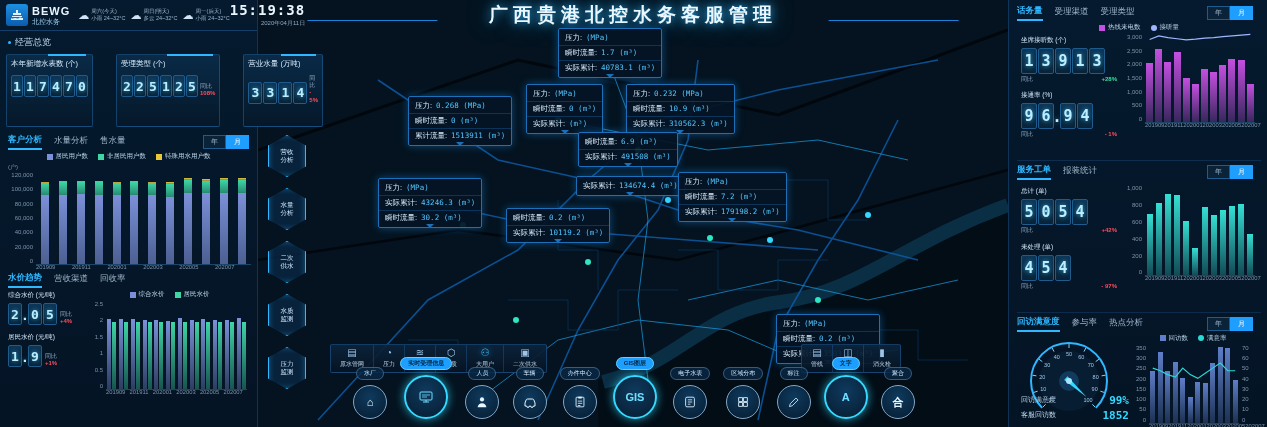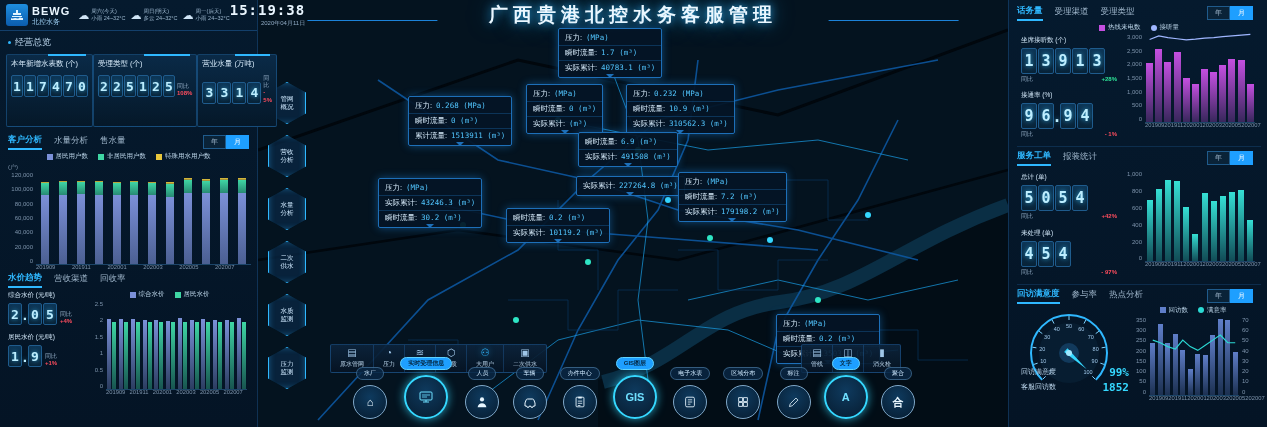--- a/index.html
+++ b/index.html
@@ -20,21 +20,21 @@
   .wx{display:flex;align-items:center;gap:2px;}
   .wx .wicon{font-size:11px;color:#cfe4f5;}
   .wx .wtxt{font-size:5.5px;color:#9ab5cc;line-height:1.25;white-space:nowrap;}
   .clock{text-align:right;}
   .clock .time{font-family:"DejaVu Sans Mono",monospace;font-size:14px;font-weight:bold;color:#eaf6ff;letter-spacing:1px;line-height:1;}
   .clock .date{font-size:6px;color:#8fa9c2;margin-top:2px;}
   
   .sec-title{display:flex;align-items:center;gap:4px;font-size:9px;color:#bcd6ec;padding:5px 8px 3px;}
   .sec-title .dot{width:3px;height:3px;background:#2fb8ff;border-radius:50%;}
   
-  .cards{display:flex;gap:0;padding:2px 6px 4px;align-items:flex-end;}
+  .cards{display:flex;gap:23px;padding:2px 6px 4px;align-items:flex-end;}
   .card{flex:1;background:linear-gradient(180deg,#0a2a47,#051829);border:1px solid rgba(47,140,220,.35);border-radius:2px;padding:4px 4px 5px;position:relative;min-height:62px;}
   .card:before{content:"";position:absolute;top:-1px;right:6px;width:45%;height:2px;background:#2fb8ff;}
   .card .clabel{font-size:7.5px;color:#d8ecfb;white-space:nowrap;margin-bottom:6px;}
   .card .crow{display:flex;align-items:flex-end;gap:2px;}
   .yoy{font-size:6px;line-height:1.2;text-align:left;}
   .yoy .yl{color:#8fa9c2;display:block;}
   .yoy .yv{font-weight:bold;}
   .red{color:#ff4d5e;}  .green{color:#2ee598;}
   
   .digits{display:flex;gap:1px;align-items:flex-end;}
@@ -64,21 +64,21 @@
   .xax span{flex:1;text-align:center;font-size:5.8px;color:#7d93ab;white-space:nowrap;overflow:visible;}
   .lsvg{position:absolute;inset:0;overflow:visible;}
   .chart-unit{font-size:6px;color:#7d93ab;padding-left:8px;}
   
   .hbody{display:flex;padding:0 4px;}
   .statcol{width:78px;padding:2px 0 0 4px;}
   .stat{margin-bottom:8px;}
   .stat .clabel{font-size:6.5px;color:#cfe4f5;margin-bottom:3px;white-space:nowrap;}
   .stat .srow{display:flex;align-items:flex-end;gap:3px;}
   
-  .rsec{border-bottom:1px solid rgba(46,134,222,.2);padding-bottom:0;}
+  .rsec{border-bottom:1px solid rgba(46,134,222,.2);padding-bottom:14px;}
   .rbody{display:flex;}
   
   .gwrap{width:108px;position:relative;}
   .gkpis{position:absolute;left:4px;bottom:2px;width:108px;}
   .gkpi{display:flex;justify-content:space-between;align-items:center;margin-top:2px;}
   .gkpi .gl{font-size:7px;color:#bcd6ec;}
   .gkpi .gv{font-size:11px;font-weight:bold;color:#35d8ff;font-family:"DejaVu Sans Mono",monospace;}
   
   .center{flex:1;position:relative;overflow:hidden;background:#04131f;}
   .map-svg{position:absolute;inset:0;}
@@ -596,21 +596,21 @@
             <span class="tv">6.9 (m³)</span>
           </div>
           <div class="trow">
             <span class="tl">实际累计:</span>
             <span class="tv">491508 (m³)</span>
           </div>
         </div>
         <div class="tt" style="left: 318px; top: 176px;">
           <div class="trow">
             <span class="tl">实际累计:</span>
-            <span class="tv">227264.8 (m³)</span>
+            <span class="tv">134674.4 (m³)</span>
           </div>
         </div>
         <div class="tt" style="left: 120px; top: 178px;">
           <div class="trow">
             <span class="tl">压力:</span>
             <span class="tv">(MPa)</span>
           </div>
           <div class="trow">
             <span class="tl">实际累计:</span>
             <span class="tv">43246.3 (m³)</span>

